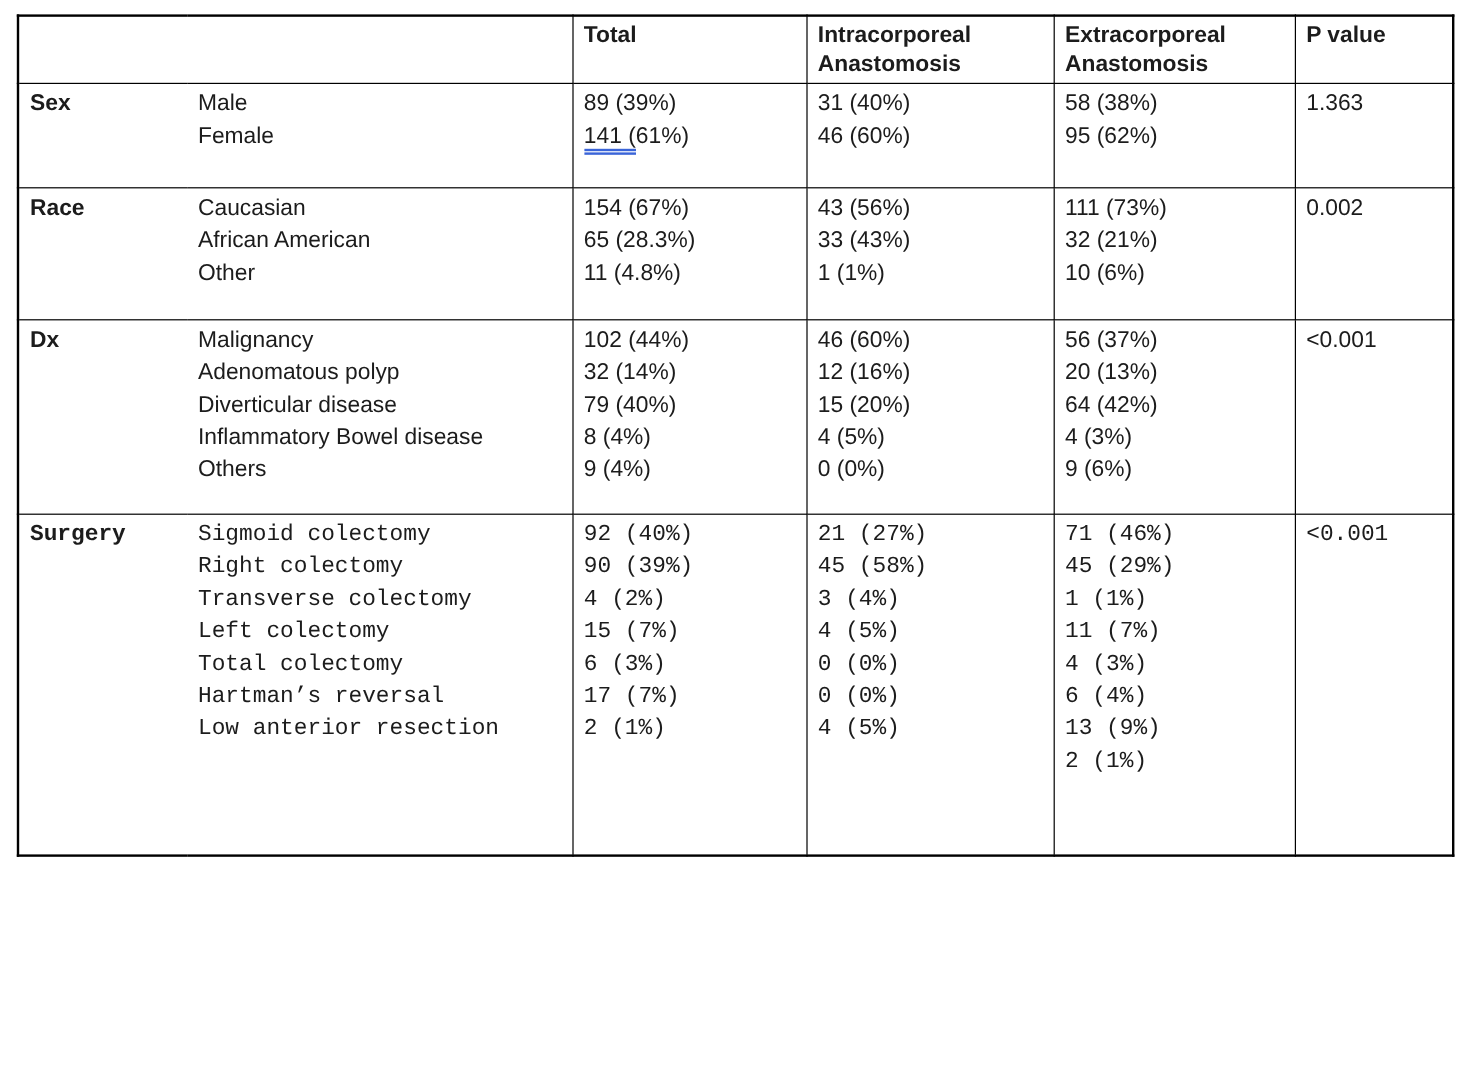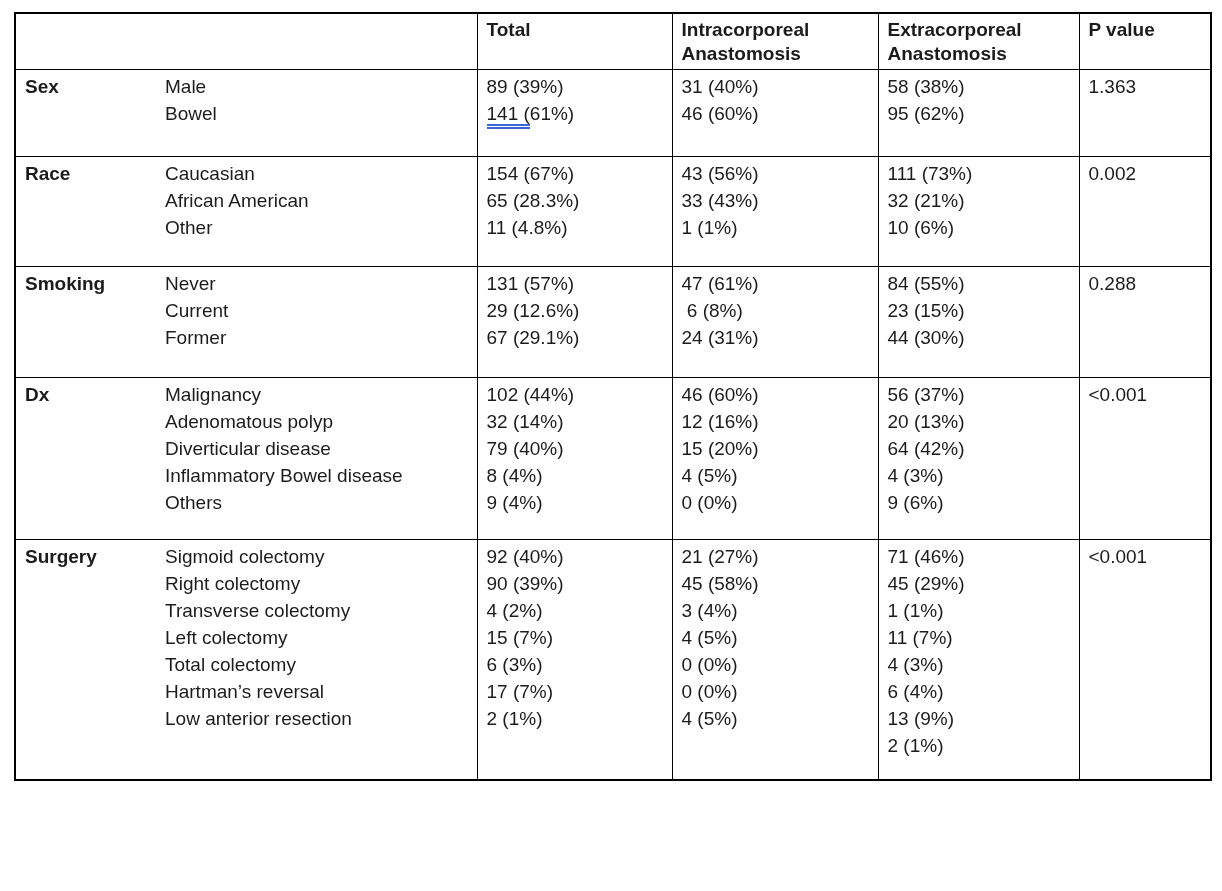--- a/index.html
+++ b/index.html
@@ -42,21 +42,21 @@
     border-bottom: 5px double #3a64d8;
   }
   
   tr.r-header   { height: 51px; margin-left: 28px; }
   tr.r-patients { height: 55px; }
   tr.r-sex      { height: 87px; padding-left: 45px; }
   tr.r-race     { height: 110px; margin-top: 12px; }
   tr.r-bmi      { height: 52px; }
   tr.r-smoking  { height: 111px; }
   tr.r-dx       { height: 162px; }
-  tr.r-surgery  { height: 240px; }
+  tr.r-surgery  { height: 284px; font-family: Liberation Mono, monospace; }
 </style>
 </head>
 <body>
 
 <table class="doc-table">
   <colgroup>
     <col style="width:141px">
     <col style="width:321px">
     <col style="width:195px">
     <col style="width:206px">
@@ -70,21 +70,21 @@
     <th>Total</th>
     <th>Intracorporeal Anastomosis</th>
     <th>Extracorporeal Anastomosis</th>
     <th>P value</th>
   </tr>
 
 
   <tr class="r-sex">
     <td class="col-label">Sex</td>
     <td class="col-items">Male
-Bowel</td>
+Female</td>
     <td><div>89 (39%)</div><div><span class="grammar-underline">141 (</span><span>61%)</span></div></td>
     <td>31 (40%)
 46 (60%)</td>
     <td>58 (38%)
 95 (62%)</td>
     <td>1.363</td>
   </tr>
 
   <tr class="r-race">
     <td class="col-label">Race</td>
@@ -97,36 +97,20 @@
     <td>43 (56%)
 33 (43%)
 1 (1%)</td>
     <td>111 (73%)
 32 (21%)
 10 (6%)</td>
     <td class="p-bold">0.002</td>
   </tr>
 
 
-  <tr class="r-smoking">
-    <td class="col-label">Smoking</td>
-    <td class="col-items">Never
-Current
-Former</td>
-    <td>131 (57%)
-29 (12.6%)
-67 (29.1%)</td>
-    <td>47 (61%)
- 6 (8%)
-24 (31%)</td>
-    <td>84 (55%)
-23 (15%)
-44 (30%)</td>
-    <td>0.288</td>
-  </tr>
 
   <tr class="r-dx">
     <td class="col-label">Dx</td>
     <td class="col-items">Malignancy
 Adenomatous polyp
 Diverticular disease
 Inflammatory Bowel disease
 Others</td>
     <td>102 (44%)
 32 (14%)

